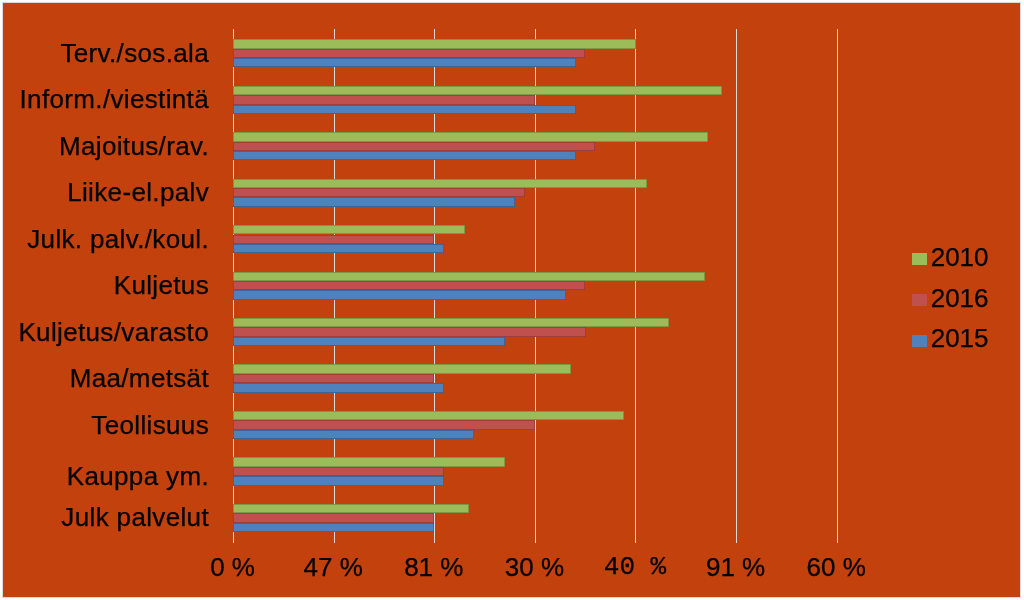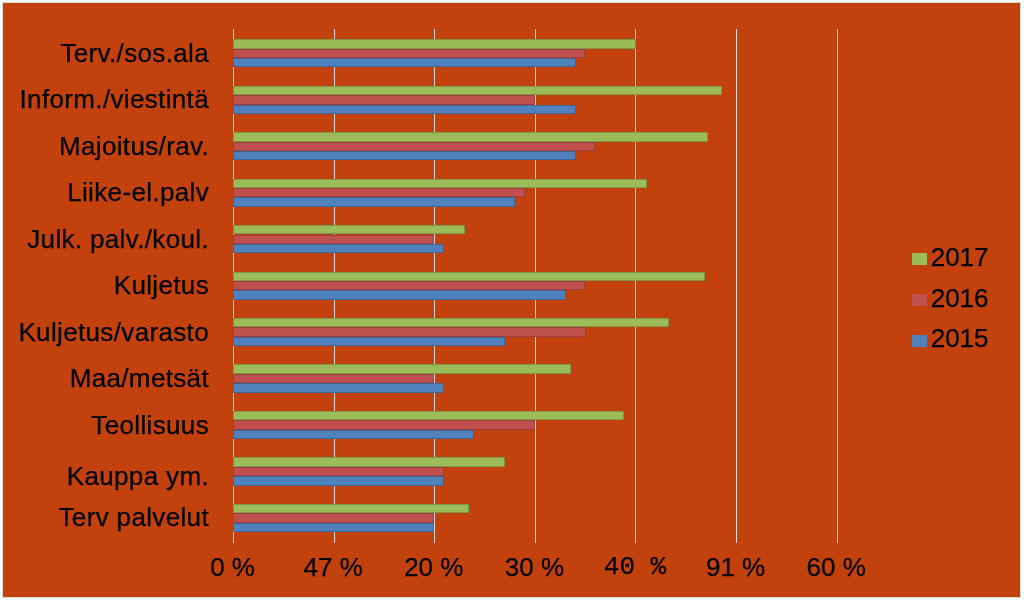--- a/index.html
+++ b/index.html
@@ -141,37 +141,37 @@
     <div class="cat-label" style="color: rgb(0, 0, 0); top: 36.9px;">Terv./sos.ala</div>
     <div class="cat-label" style="color: rgb(0, 0, 0); top: 83.35px;">Inform./viestintä</div>
     <div class="cat-label" style="color: rgb(0, 0, 0); top: 129.8px; text-align: right;">Majoitus/rav.</div>
     <div class="cat-label" style="color: rgb(0, 0, 0); top: 176.25px;">Liike-el.palv</div>
     <div class="cat-label" style="color: rgb(0, 0, 0); top: 222.7px;">Julk. palv./koul.</div>
     <div class="cat-label" style="color: rgb(0, 0, 0); top: 269.15px;">Kuljetus</div>
     <div class="cat-label" style="color: rgb(0, 0, 0); top: 315.6px;">Kuljetus/varasto</div>
     <div class="cat-label" style="color: rgb(0, 0, 0); top: 362.05px;">Maa/metsät</div>
     <div class="cat-label" style="color: rgb(0, 0, 0); top: 408.5px;">Teollisuus</div>
     <div class="cat-label" style="color: rgb(0, 0, 0); top: 460px;">Kauppa ym.</div>
-    <div class="cat-label" style="color: rgb(0, 0, 0); top: 501.4px;">Terv palvelut</div>
+    <div class="cat-label" style="color: rgb(0, 0, 0); top: 501.4px;">Julk palvelut</div>
   </div>
 
   <div id="tick-labels">
     <div class="tick-label" style="color: rgb(0, 0, 0); left: 169.6px;">0 %</div>
     <div class="tick-label" style="color: rgb(0, 0, 0); left: 270.2px;">47 %</div>
-    <div class="tick-label" style="color: rgb(0, 0, 0); left: 370.8px;">20 %</div>
+    <div class="tick-label" style="color: rgb(0, 0, 0); left: 370.8px;">81 %</div>
     <div class="tick-label" style="color: rgb(0, 0, 0); left: 471.4px;">30 %</div>
     <div class="tick-label" style="color: rgb(0, 0, 0); left: 572px; font-family: Liberation Mono, monospace;">40 %</div>
     <div class="tick-label" style="color: rgb(0, 0, 0); left: 672.6px;">91 %</div>
     <div class="tick-label" style="color: rgb(0, 0, 0); left: 773.2px;">60 %</div>
   </div>
 
   <div id="legend">
     <div class="legend-item" style="top: 244px;">
       <span class="legend-swatch s2017" style="background: rgb(156, 187, 89);"></span>
-      <span class="legend-text" style="color: rgb(0, 0, 0);">2017</span>
+      <span class="legend-text" style="color: rgb(0, 0, 0);">2010</span>
     </div>
     <div class="legend-item" style="top: 284.7px;">
       <span class="legend-swatch s2016" style="background: rgb(192, 80, 77);"></span>
       <span class="legend-text" style="color: rgb(0, 0, 0);">2016</span>
     </div>
     <div class="legend-item" style="top: 325.4px;">
       <span class="legend-swatch s2015" style="background: rgb(79, 129, 189);"></span>
       <span class="legend-text" style="color: rgb(0, 0, 0);">2015</span>
     </div>
   </div>

